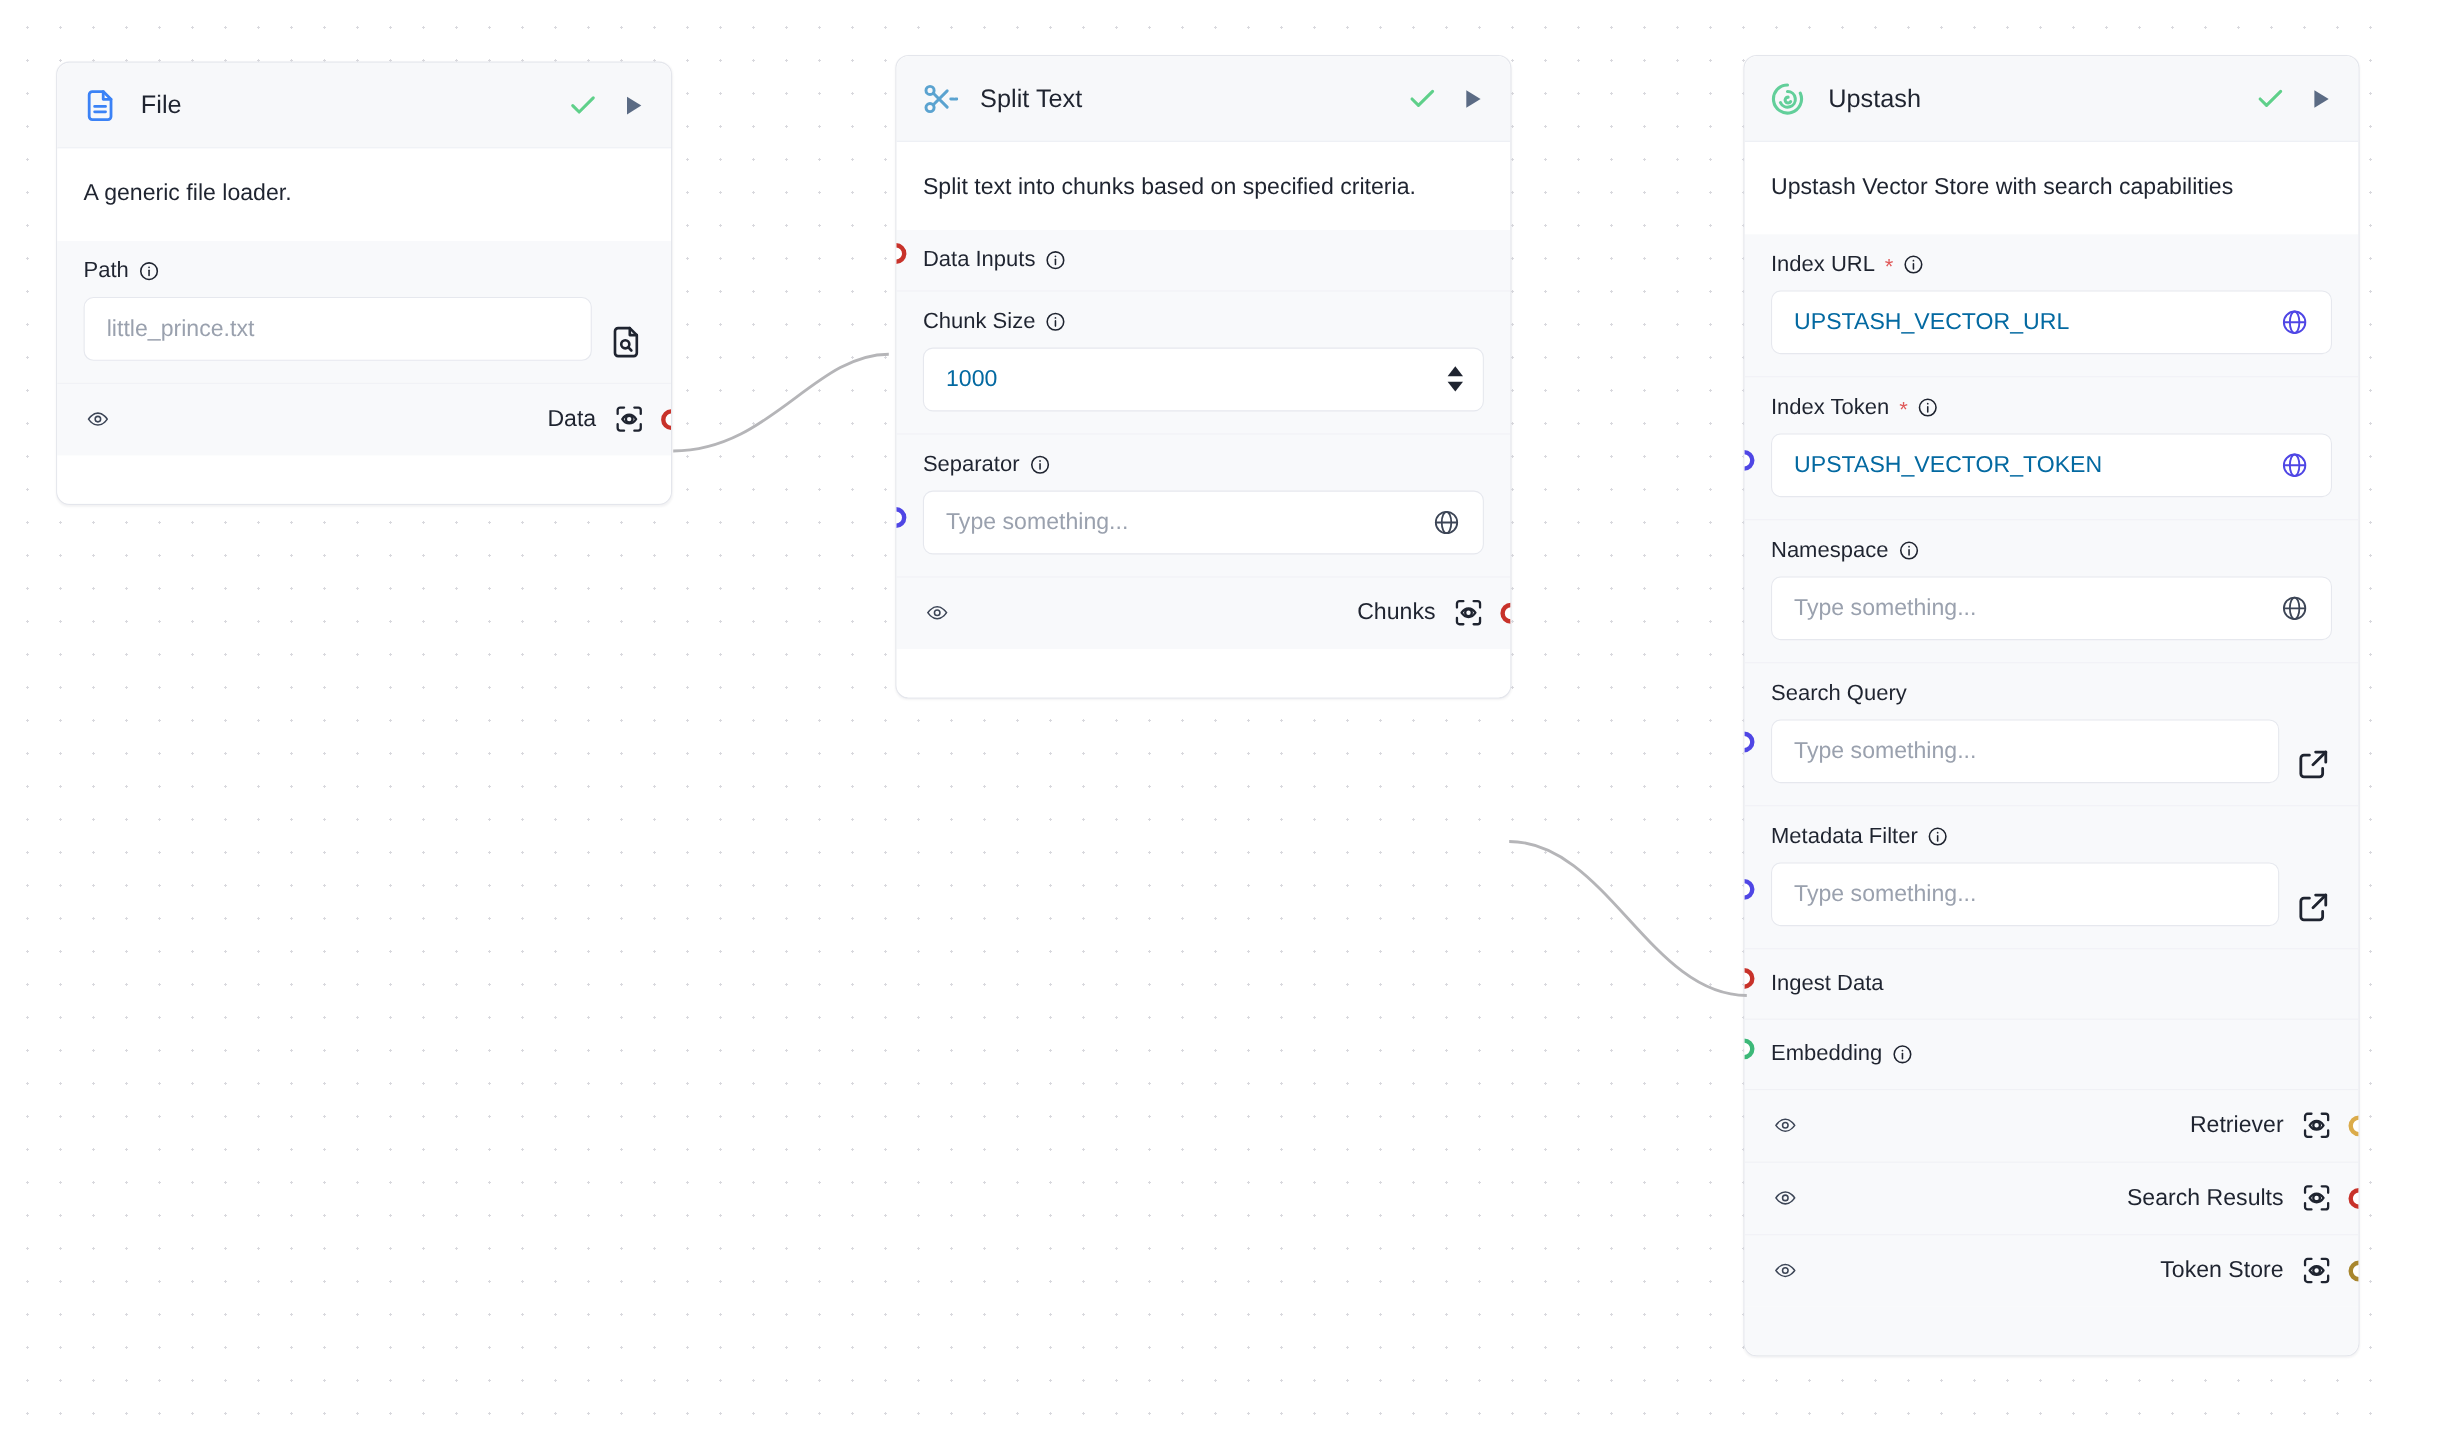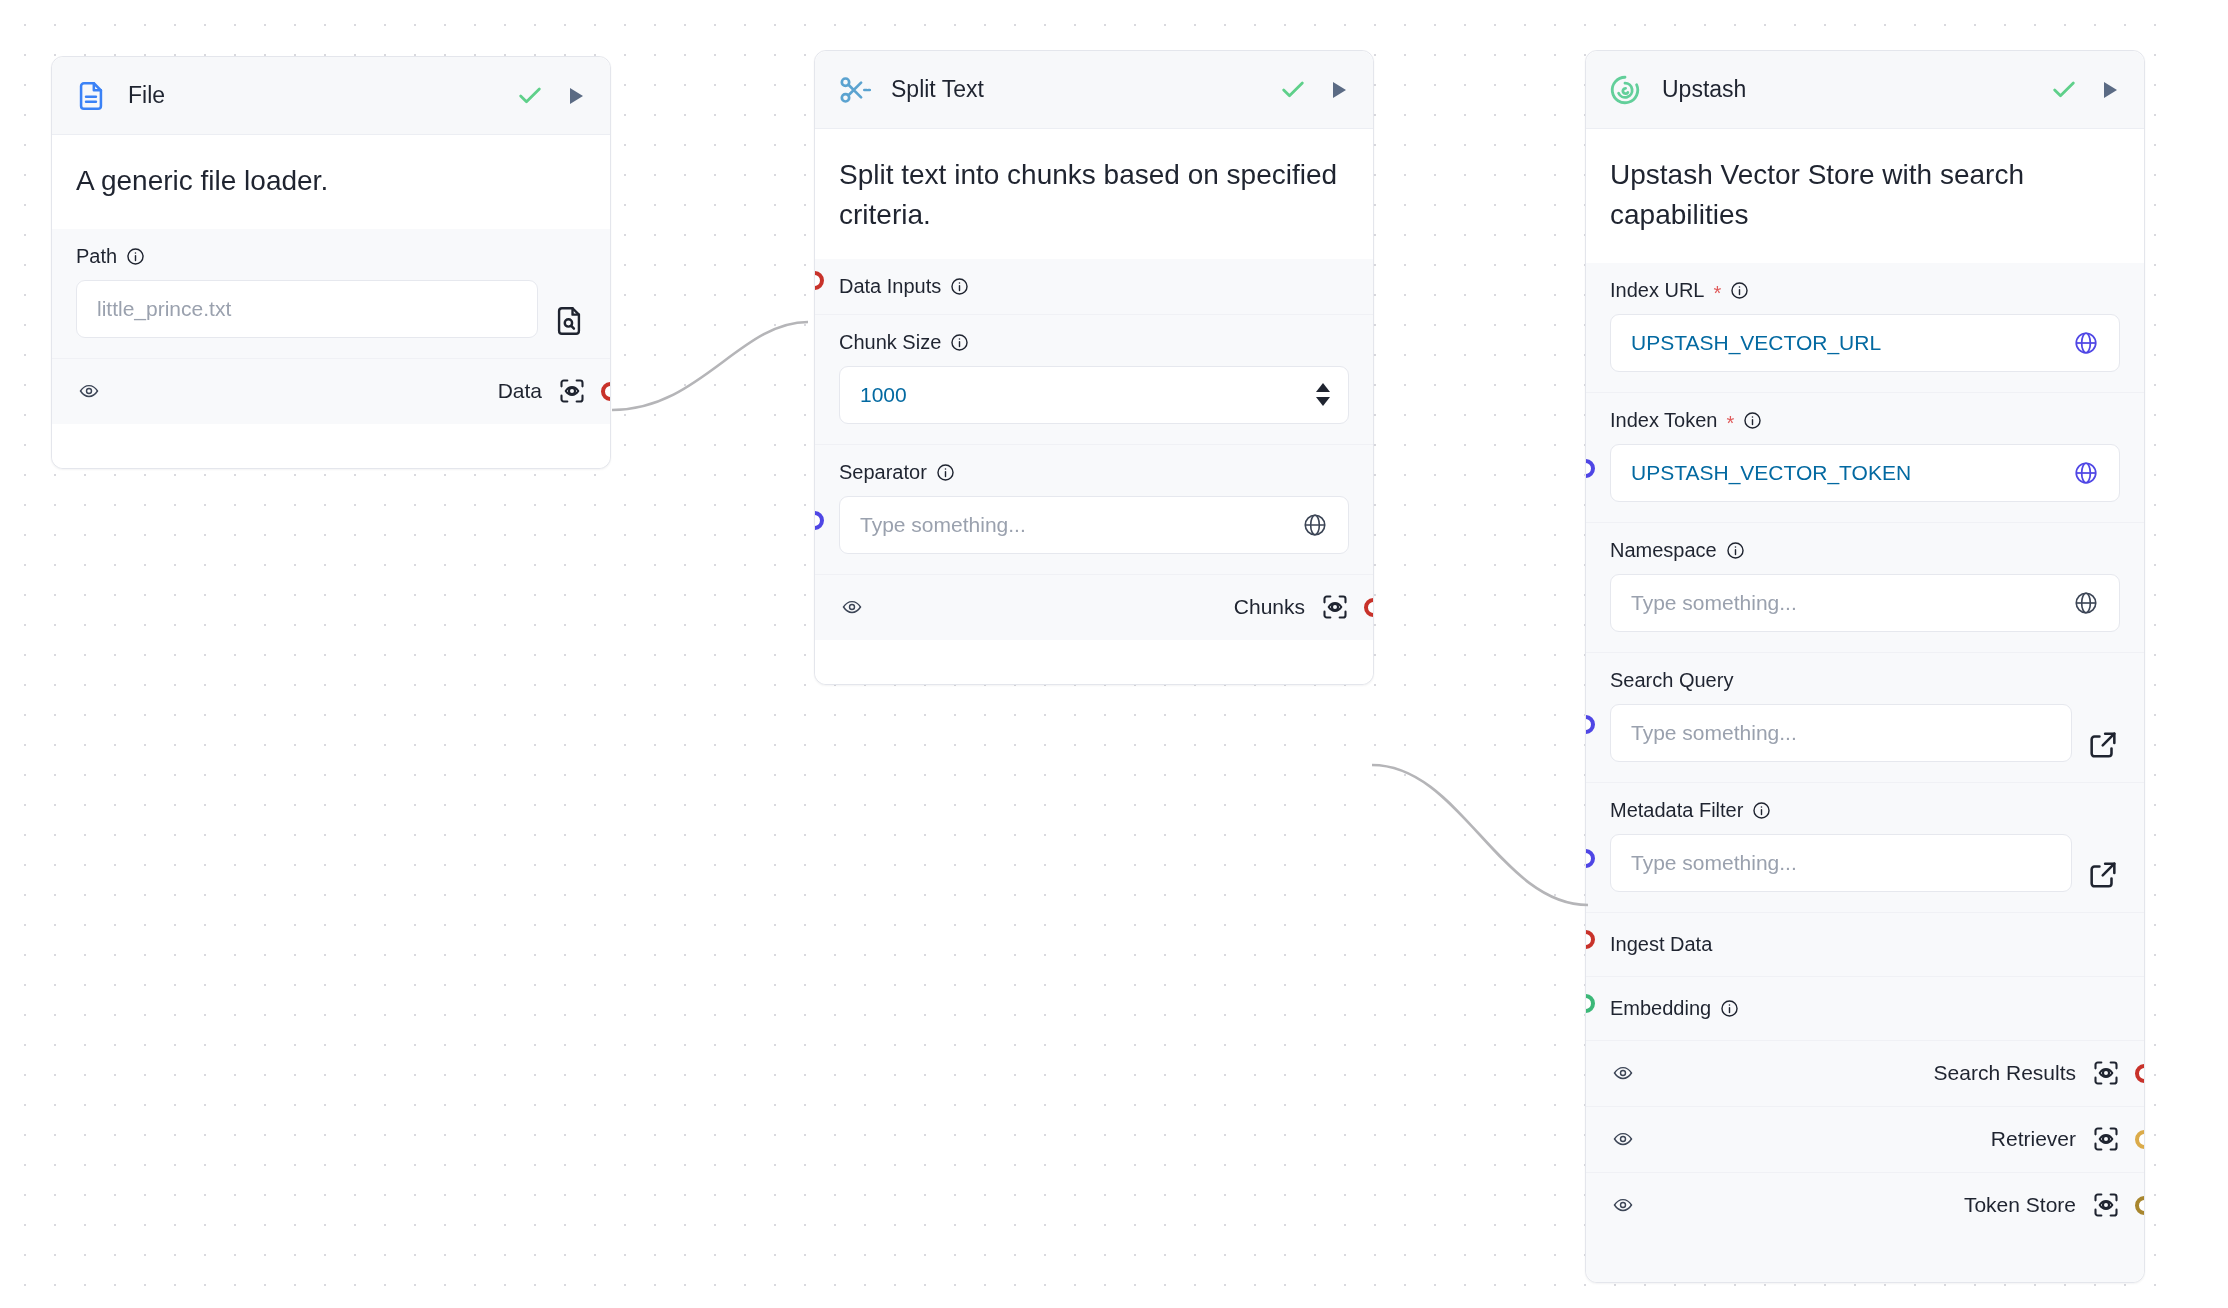--- a/index.html
+++ b/index.html
@@ -41,21 +41,21 @@
   .node-title {
     font-size: 23px; color: #1f2430; font-weight: 400;
     margin-left: 20px; white-space: nowrap;
   }
   .header-actions { margin-left: auto; display: flex; align-items: center; gap: 20px; }
   .check-icon { width: 28px; height: 28px; }
   .play-icon  { width: 24px; height: 24px; }
 
   .node-desc {
     padding: 26px 24px 28px 24px;
-    font-size: 28px; line-height: 1.42; color: #1f2430;
+    font-size: 21px; line-height: 1.42; color: #1f2430;
     background: #ffffff;
   }
   .node-desc.two-line { padding-bottom: 24px; }
 
   
   .row { position: relative; padding: 16px 24px 20px 24px; }
   .row.shaded { background: #f8f9fb; }
   .row.divider-top { border-top: 1px solid #f0f1f5; }
 
   .field-label {
@@ -503,50 +503,50 @@
       </div>
 
       <div class="out-row">
         <span class="eye-icon">
           <svg viewBox="0 0 24 24" width="26" height="20" fill="none" stroke="#3c4556" stroke-width="1.7">
               <path d="M1.8 12S6 5.5 12 5.5 22.2 12 22.2 12 18 18.5 12 18.5 1.8 12 1.8 12z"></path>
               <circle cx="12" cy="12" r="3"></circle>
             </svg>
         </span>
         <span class="out-right">
+          <span class="out-label">Retriever</span>
+          <span class="scan-icon">
+            <svg viewBox="0 0 24 24" width="28" height="28" fill="none" stroke="#1f2430" stroke-width="1.8" stroke-linecap="round" stroke-linejoin="round">
+              <path d="M3 8V5a2 2 0 0 1 2-2h3M16 3h3a2 2 0 0 1 2 2v3M21 16v3a2 2 0 0 1-2 2h-3M8 21H5a2 2 0 0 1-2-2v-3"></path>
+              <circle cx="12" cy="12" r="2.6"></circle>
+              <path d="M6.6 12s2.2-3.4 5.4-3.4S17.4 12 17.4 12s-2.2 3.4-5.4 3.4S6.6 12 6.6 12z"></path>
+            </svg>
+          </span>
+        </span>
+        <span class="handle right gold" style="top:23px;"></span>
+      </div>
+
+      <div class="out-row">
+        <span class="eye-icon">
+          <svg viewBox="0 0 24 24" width="26" height="20" fill="none" stroke="#3c4556" stroke-width="1.7">
+              <path d="M1.8 12S6 5.5 12 5.5 22.2 12 22.2 12 18 18.5 12 18.5 1.8 12 1.8 12z"></path>
+              <circle cx="12" cy="12" r="3"></circle>
+            </svg>
+        </span>
+        <span class="out-right">
           <span class="out-label">Search Results</span>
           <span class="scan-icon">
             <svg viewBox="0 0 24 24" width="28" height="28" fill="none" stroke="#1f2430" stroke-width="1.8" stroke-linecap="round" stroke-linejoin="round">
               <path d="M3 8V5a2 2 0 0 1 2-2h3M16 3h3a2 2 0 0 1 2 2v3M21 16v3a2 2 0 0 1-2 2h-3M8 21H5a2 2 0 0 1-2-2v-3"></path>
               <circle cx="12" cy="12" r="2.6"></circle>
               <path d="M6.6 12s2.2-3.4 5.4-3.4S17.4 12 17.4 12s-2.2 3.4-5.4 3.4S6.6 12 6.6 12z"></path>
             </svg>
           </span>
         </span>
         <span class="handle right red" style="top:23px;"></span>
-      </div>
-
-      <div class="out-row">
-        <span class="eye-icon">
-          <svg viewBox="0 0 24 24" width="26" height="20" fill="none" stroke="#3c4556" stroke-width="1.7">
-              <path d="M1.8 12S6 5.5 12 5.5 22.2 12 22.2 12 18 18.5 12 18.5 1.8 12 1.8 12z"></path>
-              <circle cx="12" cy="12" r="3"></circle>
-            </svg>
-        </span>
-        <span class="out-right">
-          <span class="out-label">Retriever</span>
-          <span class="scan-icon">
-            <svg viewBox="0 0 24 24" width="28" height="28" fill="none" stroke="#1f2430" stroke-width="1.8" stroke-linecap="round" stroke-linejoin="round">
-              <path d="M3 8V5a2 2 0 0 1 2-2h3M16 3h3a2 2 0 0 1 2 2v3M21 16v3a2 2 0 0 1-2 2h-3M8 21H5a2 2 0 0 1-2-2v-3"></path>
-              <circle cx="12" cy="12" r="2.6"></circle>
-              <path d="M6.6 12s2.2-3.4 5.4-3.4S17.4 12 17.4 12s-2.2 3.4-5.4 3.4S6.6 12 6.6 12z"></path>
-            </svg>
-          </span>
-        </span>
-        <span class="handle right gold" style="top:23px;"></span>
       </div>
 
       <div class="out-row">
         <span class="eye-icon">
           <svg viewBox="0 0 24 24" width="26" height="20" fill="none" stroke="#3c4556" stroke-width="1.7">
               <path d="M1.8 12S6 5.5 12 5.5 22.2 12 22.2 12 18 18.5 12 18.5 1.8 12 1.8 12z"></path>
               <circle cx="12" cy="12" r="3"></circle>
             </svg>
         </span>
         <span class="out-right">

